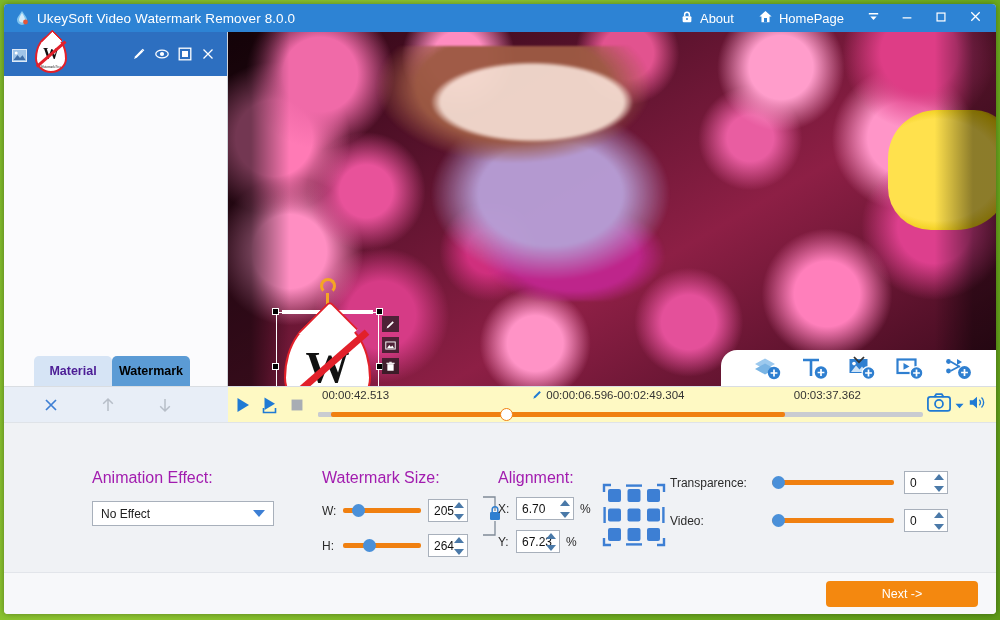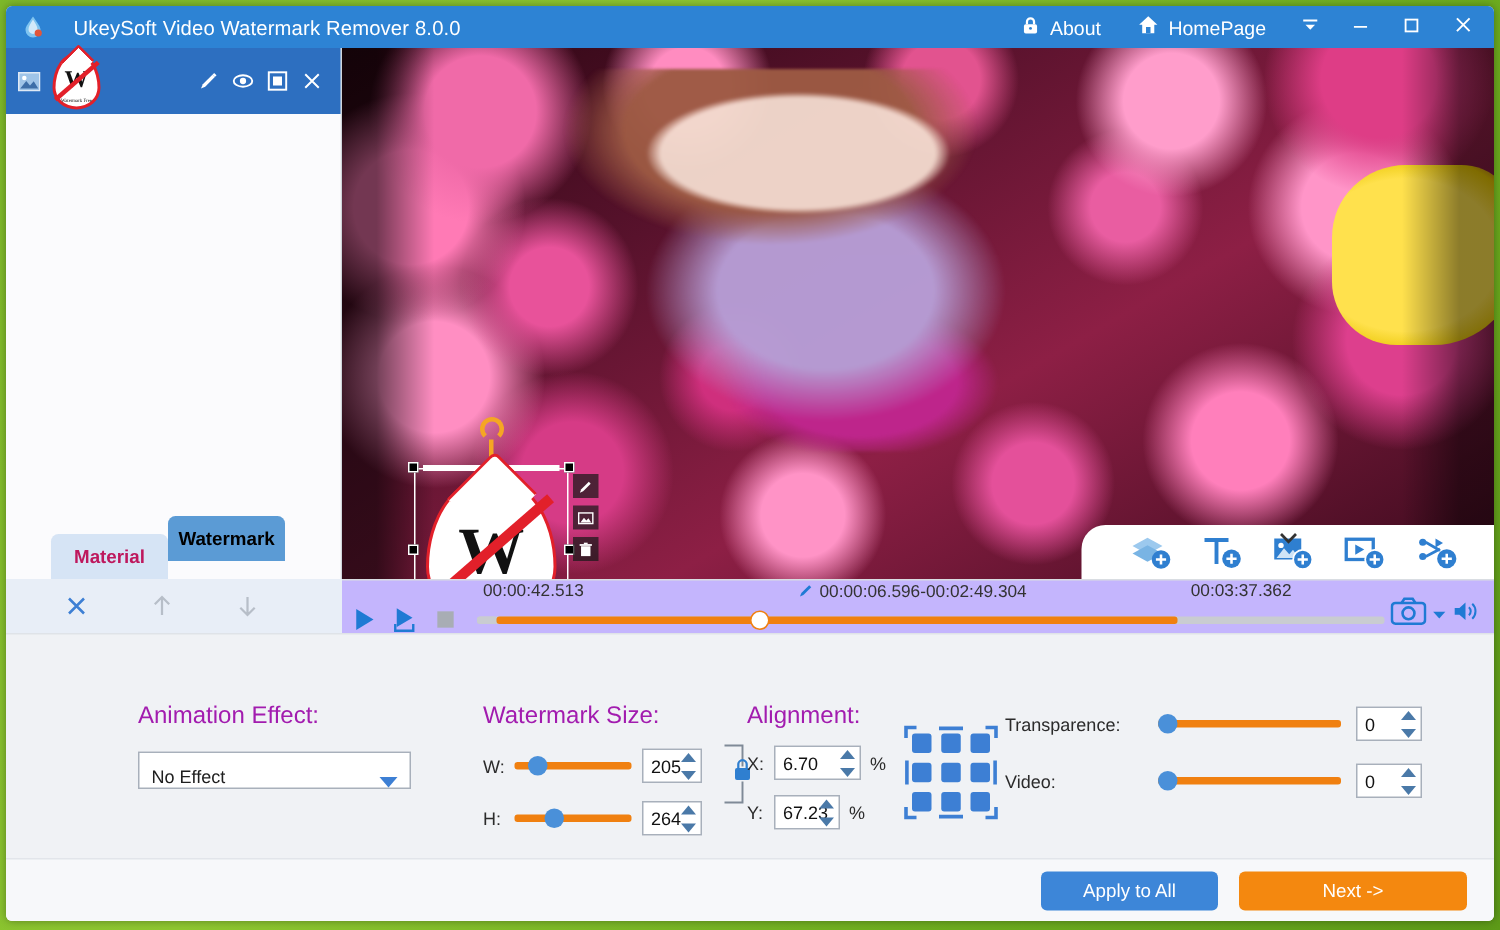--- a/index.html
+++ b/index.html
@@ -18,21 +18,21 @@
     display:flex; flex-direction:column;
   }
   
   #titlebar{
     height:28px; background:#2d83d4; flex:0 0 28px;
     display:flex; align-items:center; color:#fff; font-size:13px;
     position:relative;
   }
   .title-left{display:flex;align-items:center;gap:7px;padding-left:10px;}
   .app-logo{width:16px;height:16px;position:relative;flex:0 0 16px;}
-  .title-text{font-size:13.5px;letter-spacing:.1px;white-space:nowrap;margin-left:12px;}
+  .title-text{font-size:13.5px;letter-spacing:.1px;white-space:nowrap;}
   .title-right{margin-left:auto;display:flex;align-items:center;gap:4px;padding-right:6px;}
   .tb-item{display:flex;align-items:center;gap:6px;padding:0 10px;height:28px;font-size:13px;cursor:default;}
   .tb-btn{width:30px;height:28px;display:flex;align-items:center;justify-content:center;cursor:default;}
   
   #body-split{flex:1 1 auto;display:flex;min-height:0;position:relative;}
   
   #sidebar{
     width:224px;flex:0 0 224px;background:#fbfbfd;display:flex;flex-direction:column;
     border-right:1px solid #cfd4da;min-height:0;position:relative;
   }
@@ -46,21 +46,21 @@
   .item-tools span{width:14px;height:14px;display:block;cursor:default;}
   #sidebar-body{flex:1 1 auto;background:#fbfbfd;min-height:0;}
   
   #tabs{
     position:absolute;left:30px;bottom:0;display:flex;z-index:6;
   }
   .tab{
     width:78px;height:30px;display:flex;align-items:center;justify-content:center;
     font-size:12.5px;font-weight:bold;border-radius:5px 5px 0 0;cursor:default;
   }
-  .tab.inactive{background:#d6e4f5;color:#be185d;margin-top:12px;}
+  .tab.inactive{background:#d6e4f5;color:#4c1d95;}
   .tab.active{background:#5b9bd5;color:#000000;}
   
   #video-area{flex:1 1 auto;position:relative;background:#000;overflow:hidden;min-width:0;}
   #video-frame{position:absolute;inset:0;overflow:hidden;}
   .rose-bg{
     position:absolute;inset:0;
     background:
       radial-gradient(circle at 12% 12%, #f06aa8 0 5%, transparent 10%),
       radial-gradient(circle at 30% 7%, #ff8cc0 0 4%, transparent 9%),
       radial-gradient(circle at 52% 6%, #e2538f 0 5%, transparent 10%),
@@ -134,22 +134,22 @@
   
   #add-toolbar{
     position:absolute;right:0;bottom:0;width:275px;height:36px;
     background:#fff;border-radius:16px 0 0 0;display:flex;align-items:center;
     justify-content:space-around;padding:0 14px 0 22px;z-index:5;
   }
   #toolbar-collapse{position:absolute;left:50%;top:1px;margin-left:-8px;width:16px;height:10px;cursor:default;}
   .add-btn{width:34px;height:26px;display:flex;align-items:center;justify-content:center;cursor:default;}
   
   #player-bar{
-    flex:0 0 36px;height:36px;background:#c4b5fd;border-top:1px solid #d9dde2;
-    display:flex;align-items:flex-end;position:relative;
+    flex:0 0 36px;height:36px;background:#fef9c3;border-top:1px solid #d9dde2;
+    display:flex;align-items:center;position:relative;
   }
   #list-actions{
     width:224px;flex:0 0 224px;height:36px;background:#e8eef7;
     display:flex;align-items:center;justify-content:space-around;padding:0 34px 0 18px;
   }
   #list-actions span{width:18px;height:18px;display:block;cursor:default;}
   #transport{display:flex;align-items:center;gap:9px;padding:0 12px 0 6px;}
   .tr-btn{width:18px;height:18px;display:flex;align-items:center;justify-content:center;cursor:default;}
   #seek-wrap{flex:1 1 auto;position:relative;height:36px;display:flex;align-items:flex-end;padding-bottom:6px;min-width:0;}
   .time-row{position:absolute;left:0;right:0;top:2px;height:16px;font-size:11.5px;color:#333;}
@@ -163,21 +163,21 @@
   #player-right{display:flex;align-items:center;gap:4px;padding:0 10px 0 4px;}
   
   #settings-panel{
     flex:0 0 150px;height:150px;background:#f0f2f5;border-top:1px solid #dfe3e8;
     position:relative;
   }
   .sec-label{font-size:16px;color:#a21caf;}
   #anim-group{position:absolute;left:88px;top:46px;}
   #anim-select{
     margin-top:14px;width:182px;height:25px;background:#fff;border:1px solid #a8b0bb;
-    display:flex;align-items:flex-end;padding:0 8px;font-size:12px;color:#202020;position:relative;cursor:default;
+    display:flex;align-items:center;padding:0 8px;font-size:12px;color:#202020;position:relative;cursor:default;
   }
   .caret-down{position:absolute;right:8px;width:0;height:0;border-left:6px solid transparent;border-right:6px solid transparent;border-top:7px solid #3d7fd4;}
   #size-group{position:absolute;left:318px;top:46px;width:160px;}
   .srow{display:flex;align-items:center;gap:7px;margin-top:12px;}
   .srow .lbl{font-size:12px;color:#2b2b2b;width:14px;}
   .slider{position:relative;width:78px;height:5px;background:#f08010;border-radius:2px;}
   .slider .sk{position:absolute;top:-4px;width:13px;height:13px;border-radius:50%;background:#4a90d9;}
   .numbox{
     width:40px;height:23px;border:1px solid #a8b0bb;background:#fff;
     font-size:12px;color:#111;display:flex;align-items:center;padding-left:5px;position:relative;
@@ -642,21 +642,18 @@
           <span class="spin">
               <i class="up"></i>
               <i class="dn"></i>
             </span>
         </span>
       </div>
     </div>
   </div>
 
   <div id="footer">
-    <div class="fbtn" id="apply-all-button">
-      <span>Apply to All</span>
-    </div>
     <div class="fbtn" id="next-button">
       <span>Next -&gt;</span>
     </div>
   </div>
 
 </div>
 
 </body></html>

